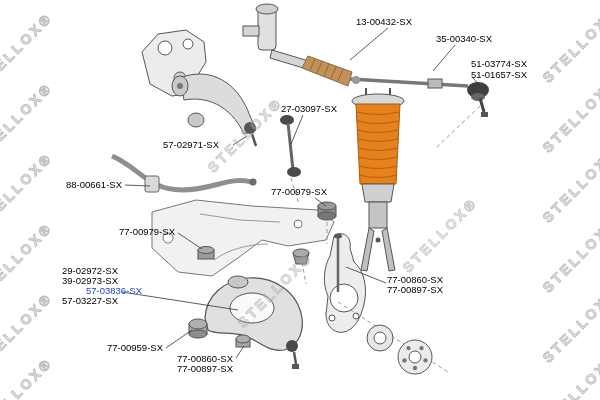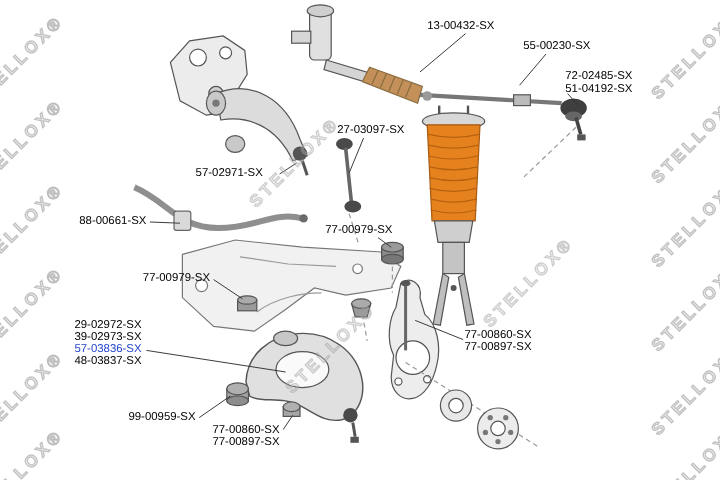--- a/index.html
+++ b/index.html
@@ -18,21 +18,21 @@
     white-space:nowrap;
   }
   .wm.mid { opacity:.8; }
 
   .labels { position:absolute; left:0; top:0; width:488px; height:400px; z-index:3; }
   .label {
     position:absolute;
     font-size:9.5px; line-height:10px;
     color:#000; white-space:nowrap; cursor:pointer;
   }
-  .label.hl { color:var(--highlight,#2244cc); }
+  .label.hl { color:var(--highlight,#2244cc);margin-left:24px; }
 </style>
 </head>
 <body>
 
 <div id="stage">
 
   <svg class="diagram" width="600" height="400" viewBox="0 0 600 400">
 
     <g fill="#f1f1f1" stroke="#777" stroke-width="1">
       <path d="M152,212 L196,200 L252,206 L318,210 L334,222 L326,240 L288,246 L262,240 L238,258 L212,276 L178,272 L152,248 Z"></path>
@@ -201,32 +201,32 @@
     <span class="wm" style="left:580px;top:255px">STELLOX®</span>
     <span class="wm" style="left:580px;top:325px">STELLOX®</span>
     <span class="wm" style="left:580px;top:390px">STELLOX®</span>
     <span class="wm mid" style="left:245px;top:135px">STELLOX®</span>
     <span class="wm mid" style="left:275px;top:290px">STELLOX®</span>
     <span class="wm mid" style="left:440px;top:235px">STELLOX®</span>
   </div>
 
   <div class="labels">
     <div class="label" style="left:356px;top:17px">13-00432-SX</div>
-    <div class="label" style="left:436px;top:34px">55-00230-SX</div>
-    <div class="label" style="left:471px;top:59px">72-02485-SX</div>
-    <div class="label" style="left:471px;top:70px">51-04192-SX</div>
+    <div class="label" style="left:436px;top:34px">35-00340-SX</div>
+    <div class="label" style="left:471px;top:59px">51-03774-SX</div>
+    <div class="label" style="left:471px;top:70px">51-01657-SX</div>
     <div class="label" style="left:281px;top:104px">27-03097-SX</div>
     <div class="label" style="left:163px;top:140px">57-02971-SX</div>
     <div class="label" style="left:66px;top:180px">88-00661-SX</div>
     <div class="label" style="left:271px;top:187px">77-00979-SX</div>
     <div class="label" style="left:119px;top:227px">77-00979-SX</div>
     <div class="label" style="left:62px;top:266px">29-02972-SX</div>
     <div class="label" style="left:62px;top:276px">39-02973-SX</div>
     <div class="label hl" style="left:62px;top:286px">57-03836-SX</div>
-    <div class="label" style="left:62px;top:296px">48-03837-SX</div>
+    <div class="label" style="left:62px;top:296px">57-03227-SX</div>
     <div class="label" style="left:387px;top:275px">77-00860-SX</div>
     <div class="label" style="left:387px;top:285px">77-00897-SX</div>
-    <div class="label" style="left:107px;top:343px">99-00959-SX</div>
+    <div class="label" style="left:107px;top:343px">77-00959-SX</div>
     <div class="label" style="left:177px;top:354px">77-00860-SX</div>
     <div class="label" style="left:177px;top:364px">77-00897-SX</div>
   </div>
 
 </div>
 
 </body></html>

